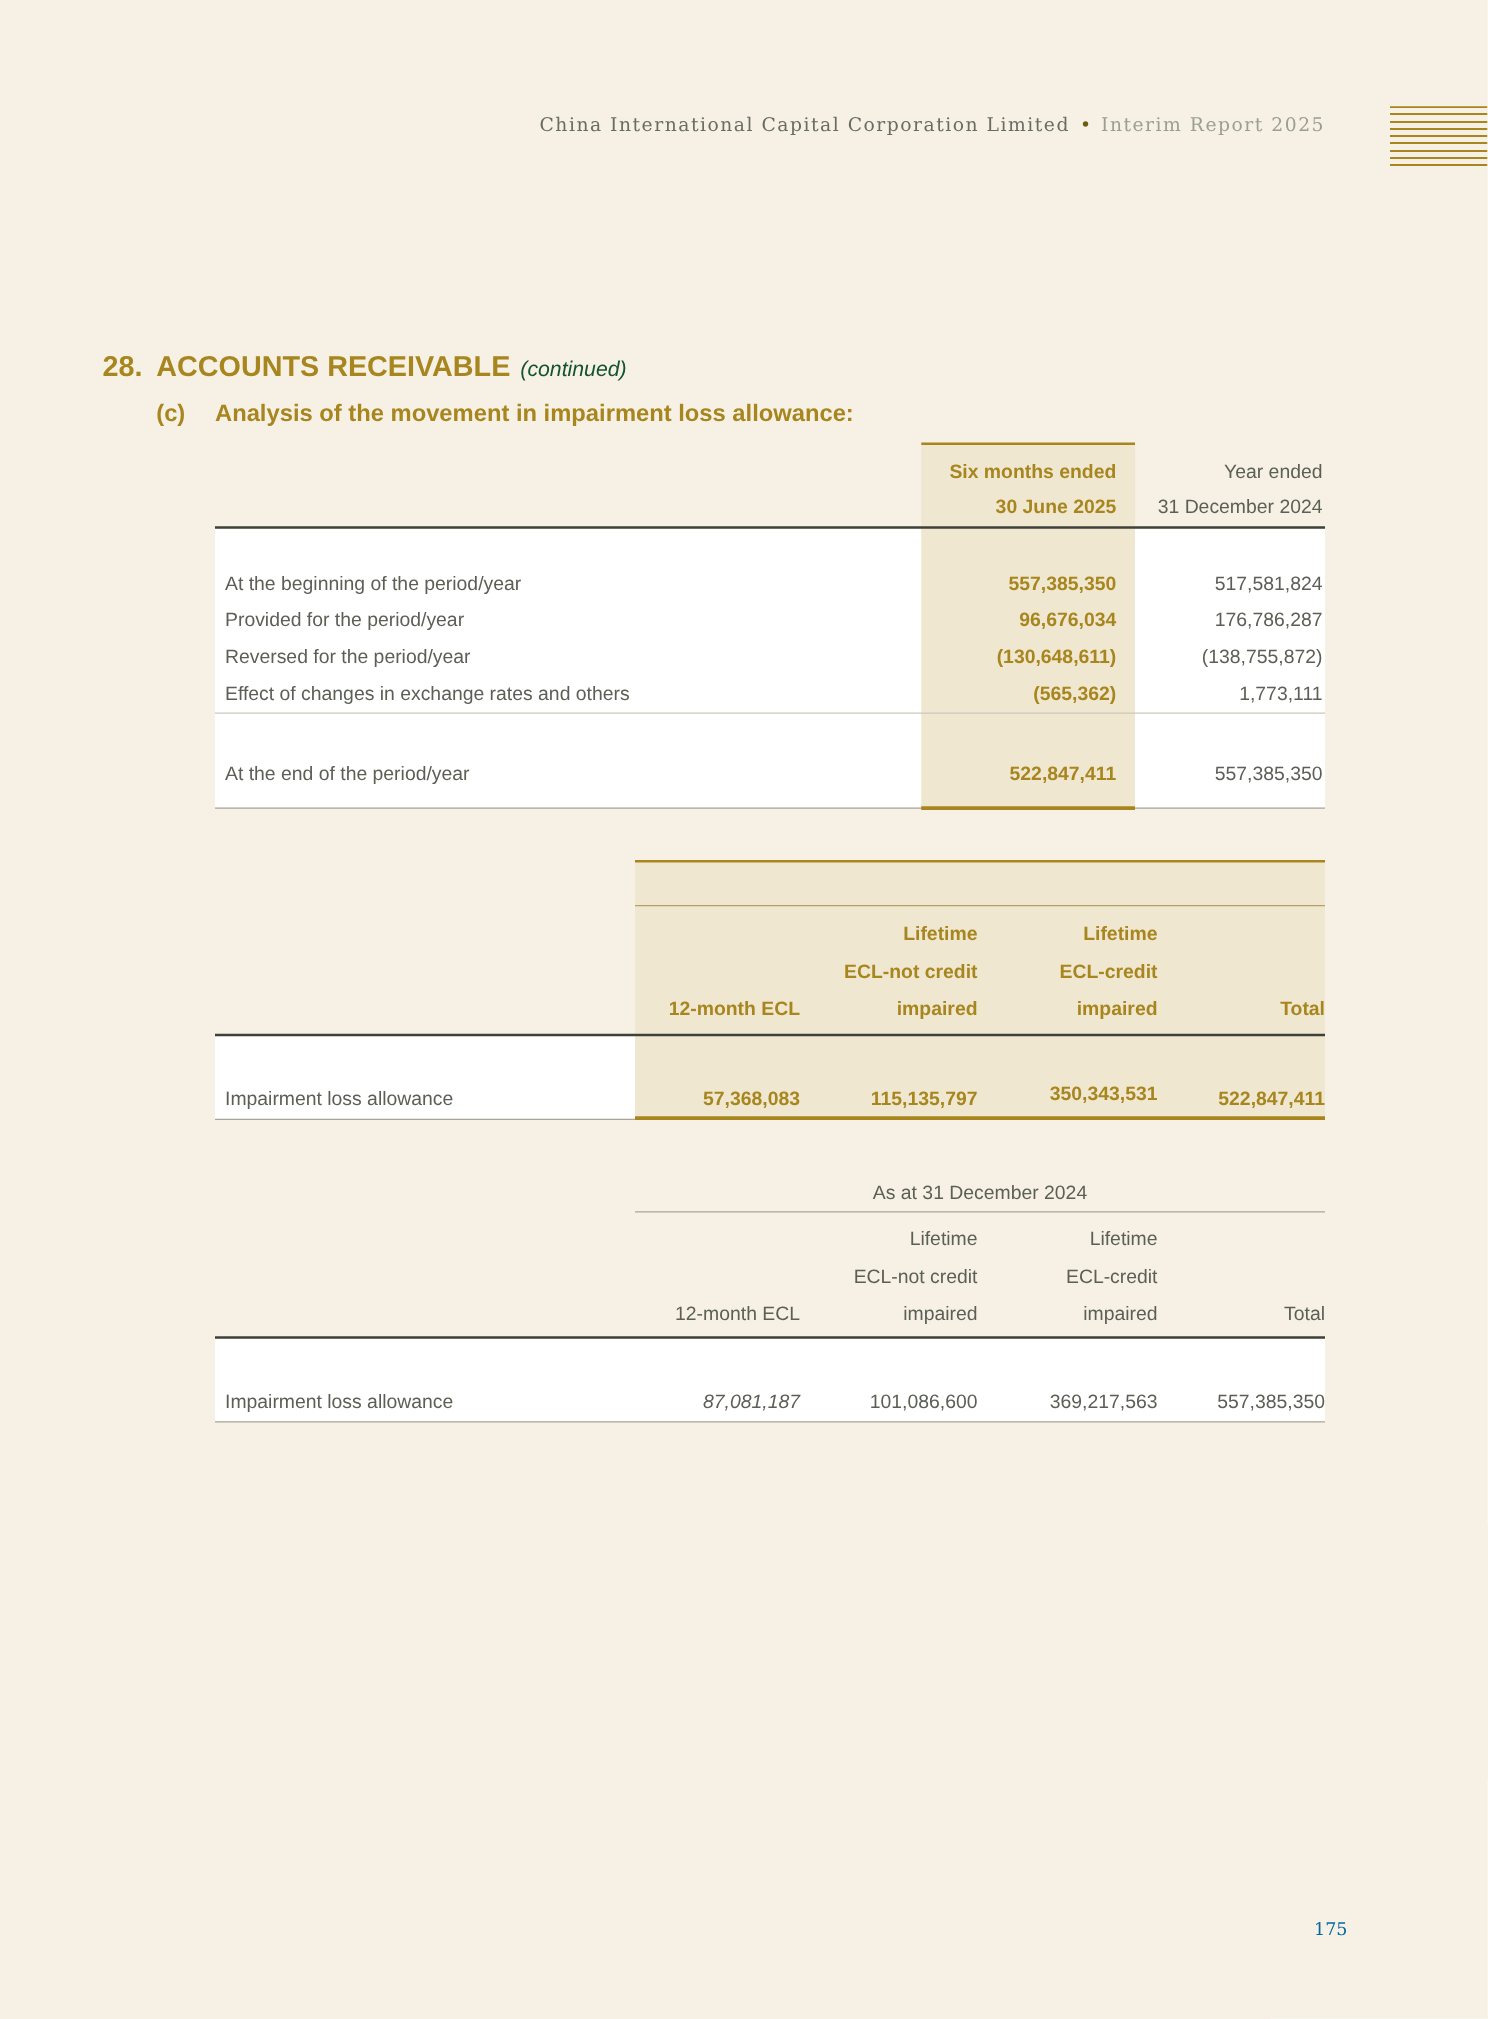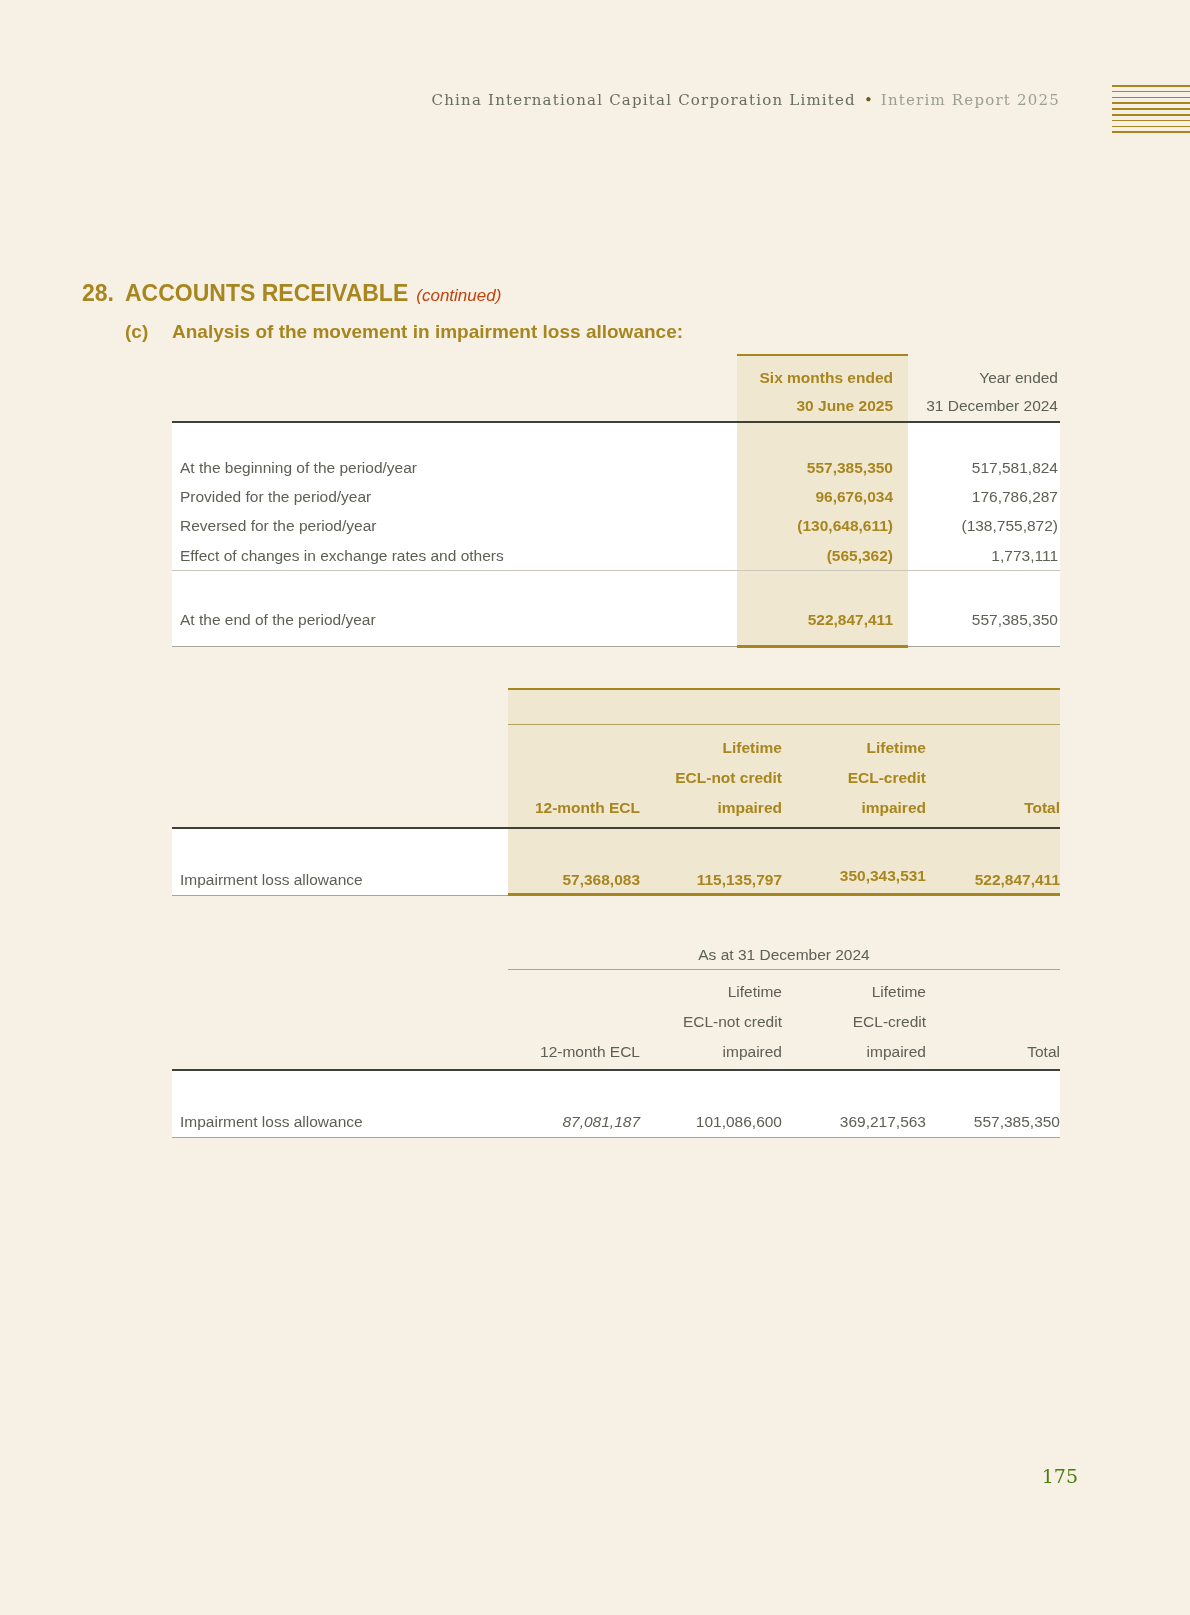--- a/index.html
+++ b/index.html
@@ -22,21 +22,21 @@
   .gold-lines{
     position:absolute; left:1112px; top:85px; width:78px; height:49px;
     background:repeating-linear-gradient(to bottom,#a8861f 0 1.5px, transparent 1.5px 5.8px);
   }
   
   .sec-title{
     position:absolute; left:82px; top:278px; height:30px; line-height:30px;
     color:#a8861f; font-weight:700; font-size:23px;
   }
   .sec-title .num{display:inline-block; width:43px;}
-  .sec-title .cont{font-weight:400; font-style:italic; color:#c2410c; font-size:17px; margin-left:8px;}
+  .sec-title .cont{font-weight:400; font-style:italic; color:#14532d; font-size:17px; margin-left:8px;}
   .sub-title{
     position:absolute; left:125px; top:318px; height:27px; line-height:27px;
     color:#a8861f; font-weight:700; font-size:19px;
   }
   .sub-title .lbl{display:inline-block; width:47px;}
   
   .txt{font-size:15.5px; line-height:24px;}
   .gold{color:#a8861f; font-weight:700;}
   .gray{color:#5c5f55;}
   
@@ -66,22 +66,22 @@
   .cols-wrap{position:absolute; left:172px; width:888px; height:0; z-index:6;}
   
   .t3-head{position:absolute; left:508px; top:943px; width:552px; height:24px; text-align:center; z-index:6;}
   .t3-thinline{position:absolute; left:508px; top:969px; width:552px; height:1px; background:#aaa699; z-index:4;}
   .t3-darkline{position:absolute; left:172px; top:1069px; width:888px; height:2px; background:#3e4139; z-index:4;}
   .t3-white{position:absolute; left:172px; top:1071px; width:888px; height:66px; background:#ffffff; z-index:1;}
   .t3-bottomgray{position:absolute; left:172px; top:1137px; width:888px; height:1px; background:#a9a599; z-index:4;}
   .rowlab{position:absolute; left:8px; top:0; z-index:6;}
   
   .pageno{
-    position:absolute; left:960px; top:1464px; width:118px; height:24px; line-height:24px;
-    text-align:right; font-family:"DejaVu Serif", serif; font-size:19px; color:#4d7c0f;
+    position:absolute; left:960px; top:1532px; width:118px; height:24px; line-height:24px;
+    text-align:right; font-family:"DejaVu Serif", serif; font-size:14px; color:#0369a1;
   }
 </style>
 </head>
 <body>
 
 <div class="page">
 
   <div class="runhead">
     <span>China International Capital Corporation Limited</span><span class="bullet">•</span><span class="report">Interim Report 2025</span>
   </div>

